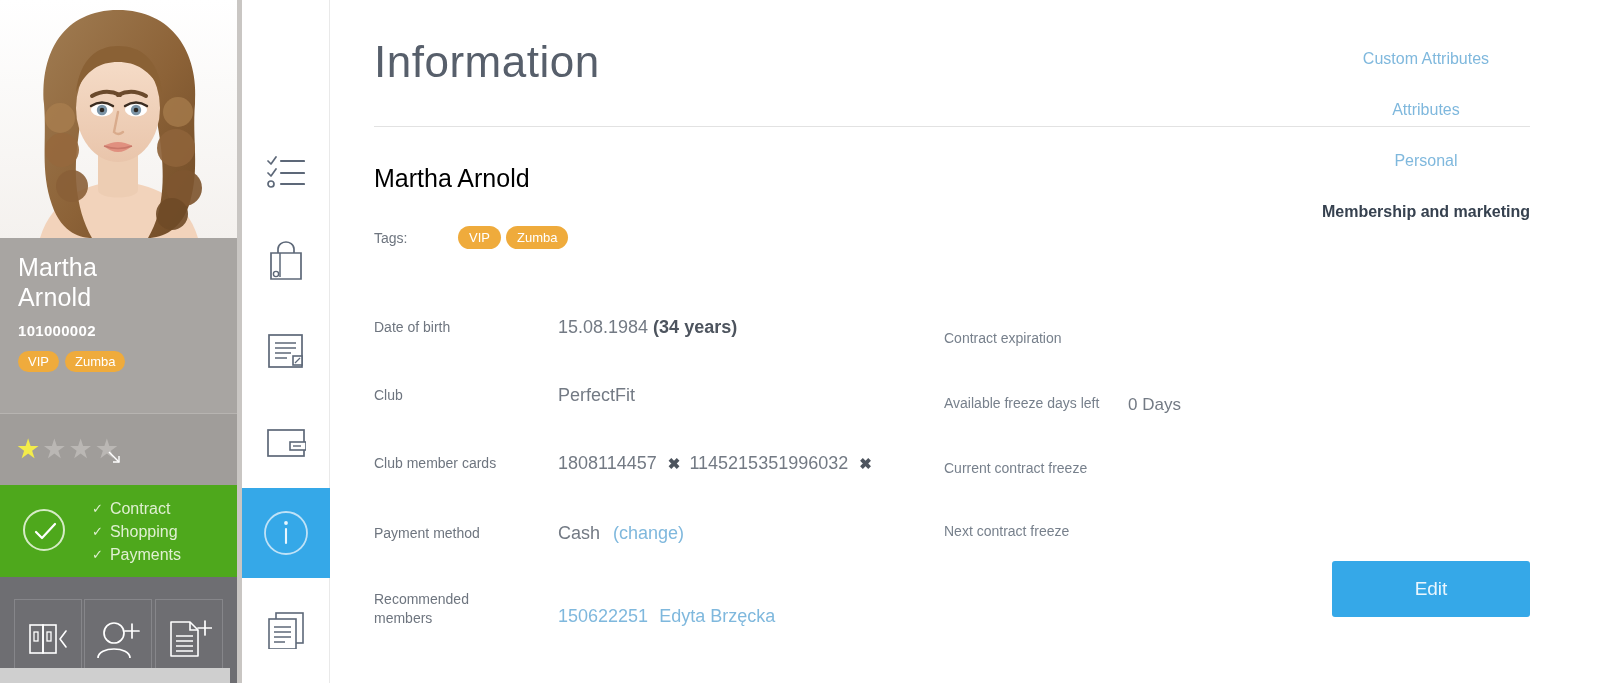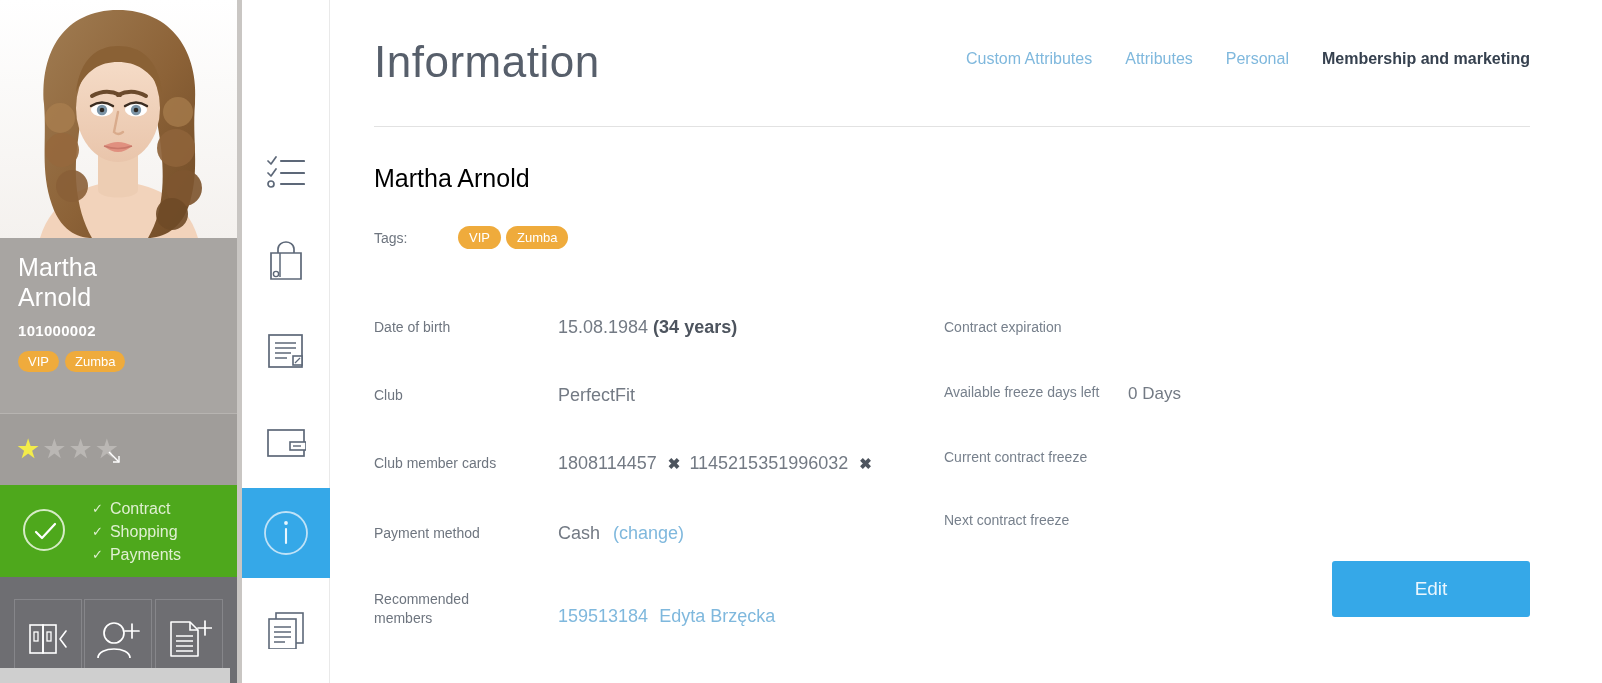--- a/index.html
+++ b/index.html
@@ -125,21 +125,21 @@
   
   .main { position:absolute; left:330px; top:0; right:0; height:683px; background:#fff; }
 
   .page-title {
     position:absolute; left:44px; top:36px;
     font-size: 44px; line-height:52px; font-weight:300;
     color:#575f6b; letter-spacing:.5px;
   }
   .tabs {
     position:absolute; right:72px; top:50px;
-    display:flex; align-items:center; gap:33px;
+    display:flex; align-items:center; gap:33px;flex-direction:column;
   }
   .tab {
     font-size:16px; color:#7fb8dd; white-space:nowrap;
     cursor:pointer;
   }
   .tab.active { color:#36414f; font-weight:700; }
 
   .title-rule {
     position:absolute; left:44px; top:126px; right:72px; height:1px;
     background:#e2e2e2;
@@ -165,21 +165,21 @@
     font-size:14px; line-height:19px; color:#6e757f;
   }
   .f-value {
     position:absolute; left:184px; top:-3px;
     font-size:18px; line-height:25px; color:#737a84; white-space:nowrap;
   }
   .f-value b { color:#4d545e; font-weight:700; }
   .f-link { color:#7fb8dd;margin-top:44px; }
   .f-xmark { color:#4d545e; font-size:15px; font-weight:700; margin:0 4px 0 6px; }
 
-  .field-row.right { left: 570px; width: 620px; }
+  .field-row.right { left: 570px; width: 620px; margin-top: 11px; }
   .field-row.right .f-label { width: 175px; font-size:14px; color:#77808c; }
   .field-row.right .f-value { left: 184px; top:-2px; font-size:17px; color:#737a84; }
 
   .edit-btn {
     position:absolute; right:72px; top:561px;
     width:198px; height:56px; background:#35a8e8;
     border:none; border-radius:3px;
     color:#e9f6fe; font-size:19px;
     font-family:"Liberation Sans", sans-serif;
     cursor:pointer;
@@ -466,21 +466,21 @@
           <span class="f-link" style="margin-left:8px;">(change)</span>
         </span>
       </div>
 
       <div class="field-row" style="top:272px; height:46px;">
         <span class="f-label">
           <span>Recommended</span><br>
           <span>members</span>
         </span>
         <span class="f-value" style="top:14px;">
-          <span class="f-link">159513184</span>
+          <span class="f-link">150622251</span>
           <span class="f-link" style="margin-left:6px;">Edyta Brzęcka</span>
         </span>
       </div>
 
       <div class="field-row right" style="top:0px;">
         <span class="f-label">Contract expiration</span>
         <span class="f-value"></span>
       </div>
 
       <div class="field-row right" style="top:65px;">

